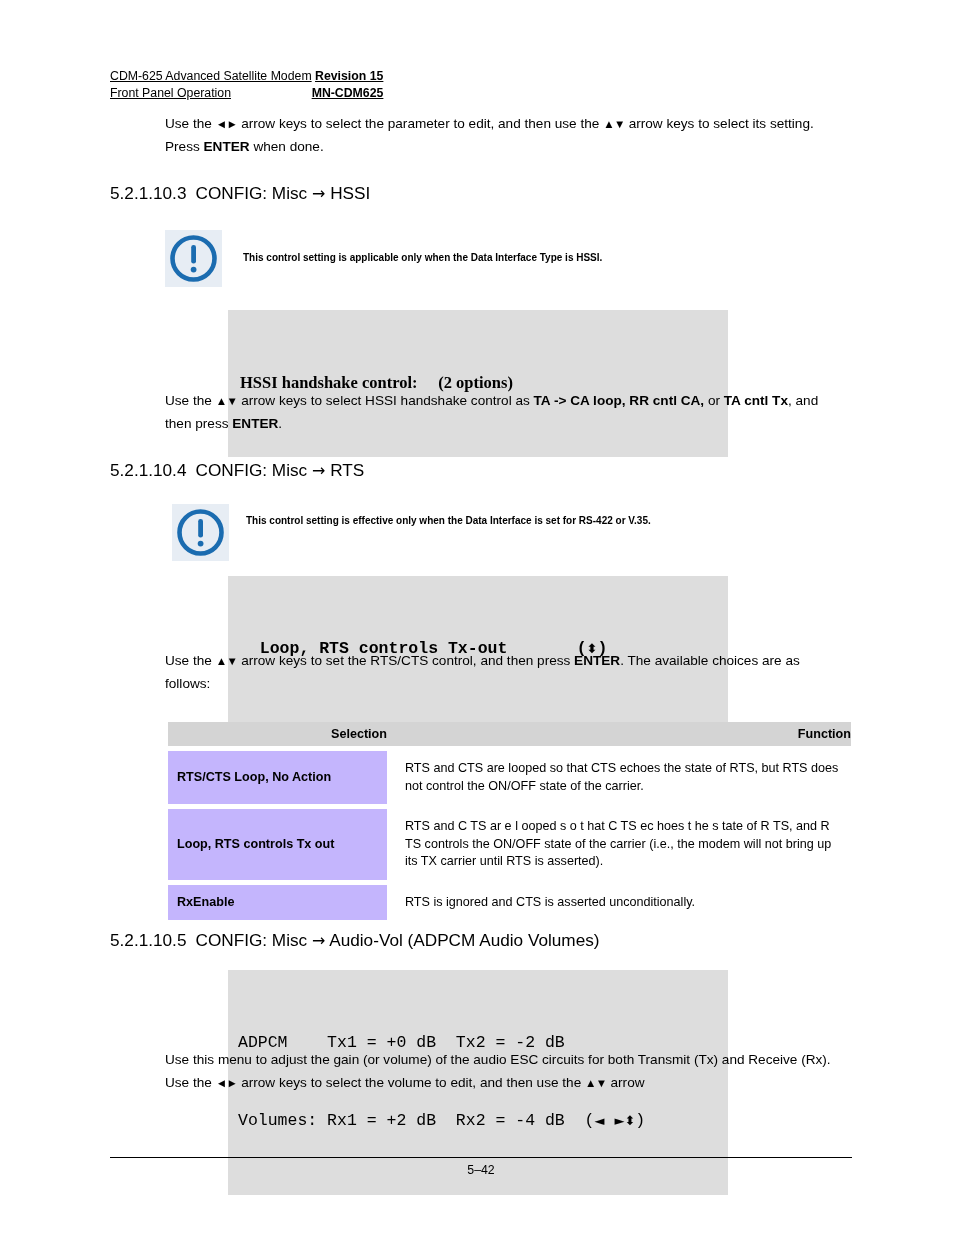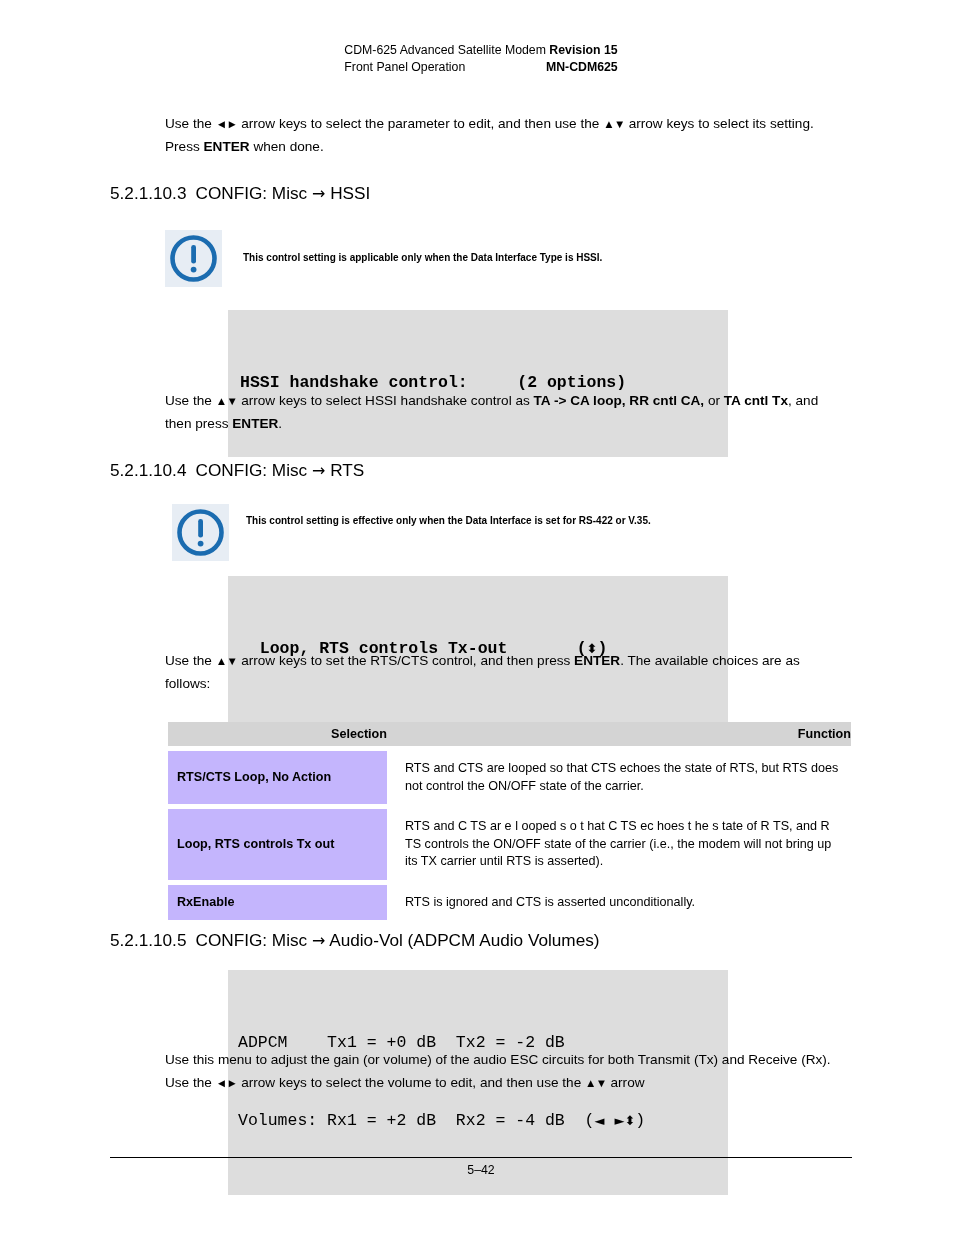--- a/index.html
+++ b/index.html
@@ -21,26 +21,27 @@
     left: 0; top: 0;
     width: 954px;
     height: 1235px;
     overflow: hidden;
   }
 
   
   .hdr {
     position: absolute;
     left: 110px;
-    top: 42px;
+    top: 68px;
     width: 742px;
     display: flex;
-    justify-content: center;
+    justify-content: flex-start;
     font-size: 12.3px;
     line-height: 17px;
+    text-decoration: underline;
   }
   .hdr-left, .hdr-right { display: flex; flex-direction: column; }
   .hdr-right { text-align: right; font-weight: bold; }
   .hdr-left div, .hdr-right div { white-space: nowrap; }
 
   
   .para {
     position: absolute;
     left: 165px;
     width: 678px;
@@ -180,21 +181,21 @@
         <rect x="0" y="0" width="57" height="57" fill="#e7edf4"></rect>
         <circle cx="28.5" cy="28.5" r="21" fill="none" stroke="#1b6cb0" stroke-width="4.6"></circle>
         <rect x="26.2" y="15" width="4.8" height="18.5" rx="2.3" fill="#1b6cb0"></rect>
         <circle cx="28.6" cy="39.6" r="2.9" fill="#1b6cb0"></circle>
       </svg>
     </span>
     <div class="note-text" style="left:78px; top:17px; width:600px;">This control setting is applicable only when the Data Interface Type is HSSI.</div>
   </div>
 
   <div class="lcd bold" style="left:228px; top:310px; width:500px;">
-    <span class="row" style="padding-left:12px;">HSSI handshake control:     (2 options)</span>
+    <span class="row" style="padding-left:12px;font-family:Liberation Serif, serif;">HSSI handshake control:     (2 options)</span>
   </div>
 
   <div class="para" style="top:390px;"><span>Use the </span><span class="arrowspan">▲▼</span><span> arrow keys to select HSSI handshake control as </span><b>TA -&gt; CA loop, RR cntl CA,</b><span> or </span><b>TA cntl Tx</b><span>, and then press </span><b>ENTER</b><span>.</span></div>
 
   <div class="h3" style="top:459px;"><span class="num">5.2.1.10.4</span><span>CONFIG: Misc </span><span class="arr">→</span><span> RTS</span></div>
 
   <div class="note" style="left:172px; top:504px; width:680px; height:60px;">
     <span class="note-icon">
       <svg width="57" height="57" viewBox="0 0 57 57" aria-hidden="true">
         <rect x="0" y="0" width="57" height="57" fill="#e7edf4"></rect>

